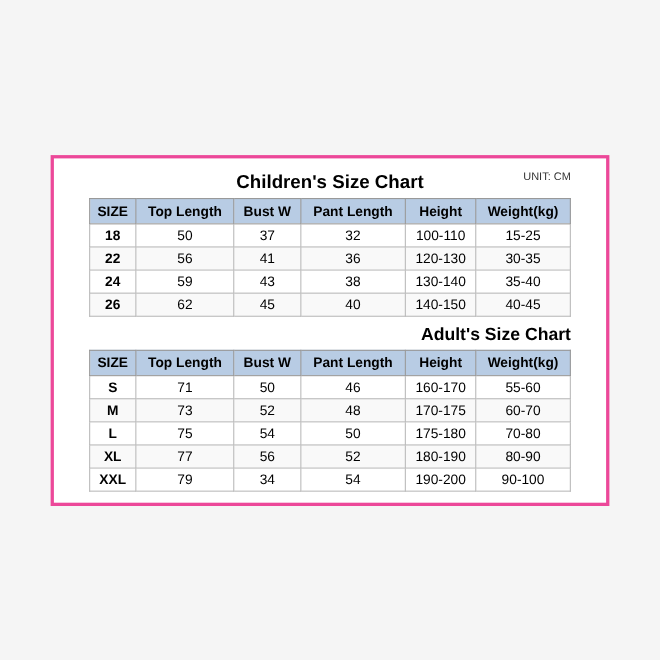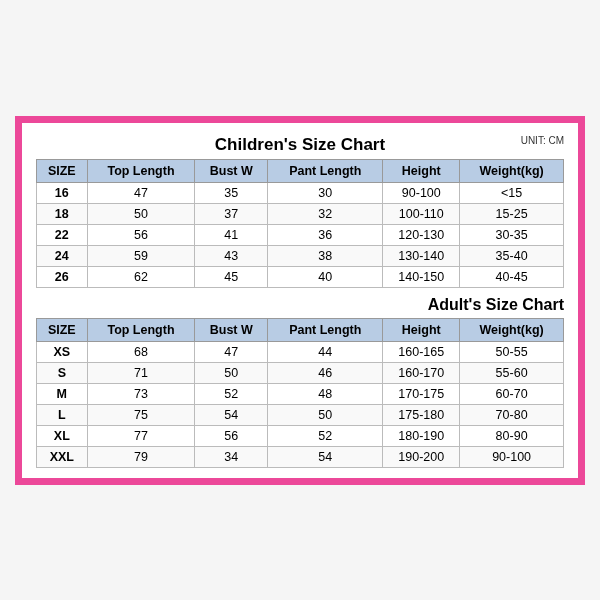--- a/index.html
+++ b/index.html
@@ -7,23 +7,23 @@
       width: 600px;
       height: 600px;
       background: #f5f5f5;
       display: flex;
       align-items: center;
       justify-content: center;
       font-family: Arial, sans-serif;
     }
     .chart-container {
       background: #fff;
-      border: 7px solid #ec4899;
-      padding: 12px 14px 10px;
-      width: 570px;
+      border: 3px solid #ec4899;
+      padding: 12px 32px 10px;
+      width: 508px;
     }
     .main-title {
       text-align: center;
       font-size: 17px;
       font-weight: bold;
       margin-bottom: 4px;
       position: relative;
     }
     .unit-label {
       position: absolute;
@@ -89,28 +89,20 @@
       <tr>
         <th>SIZE</th>
         <th>Top Length</th>
         <th>Bust W</th>
         <th>Pant Length</th>
         <th>Height</th>
         <th>Weight(kg)</th>
       </tr>
     </thead>
     <tbody id="children-tbody">
-    <tr>
-          <td>16</td>
-          <td>47</td>
-          <td>35</td>
-          <td>30</td>
-          <td>90-100</td>
-          <td>&lt;15</td>
-        </tr>
         <tr>
           <td>18</td>
           <td>50</td>
           <td>37</td>
           <td>32</td>
           <td>100-110</td>
           <td>15-25</td>
         </tr>
         <tr>
           <td>22</td>
@@ -146,28 +138,20 @@
       <tr>
         <th>SIZE</th>
         <th>Top Length</th>
         <th>Bust W</th>
         <th>Pant Length</th>
         <th>Height</th>
         <th>Weight(kg)</th>
       </tr>
     </thead>
     <tbody id="adult-tbody">
-    <tr>
-          <td>XS</td>
-          <td>68</td>
-          <td>47</td>
-          <td>44</td>
-          <td>160-165</td>
-          <td>50-55</td>
-        </tr>
         <tr>
           <td>S</td>
           <td>71</td>
           <td>50</td>
           <td>46</td>
           <td>160-170</td>
           <td>55-60</td>
         </tr>
         <tr>
           <td>M</td>

